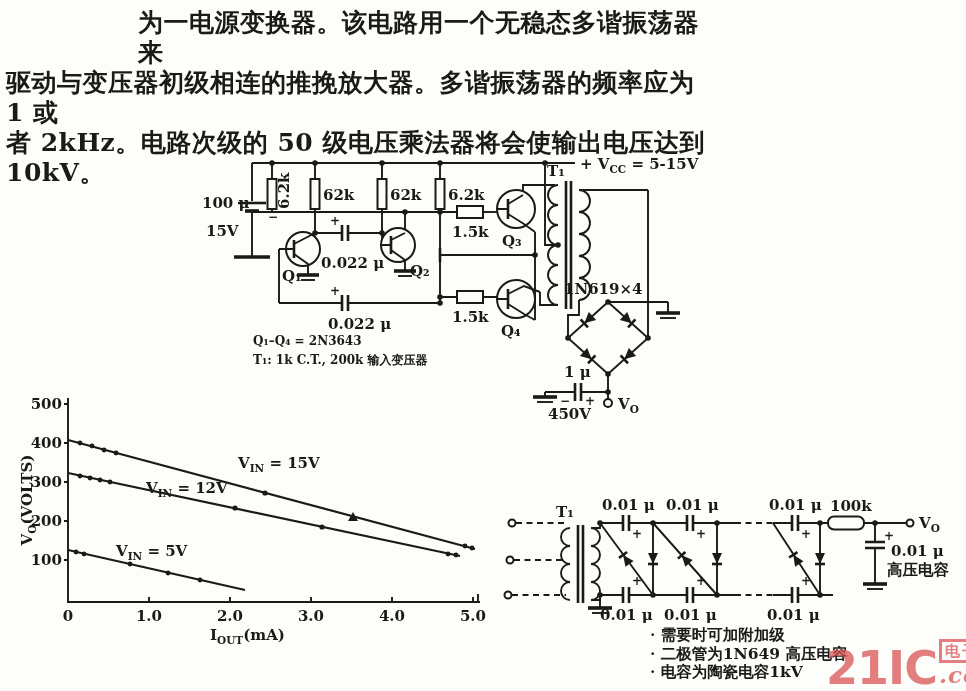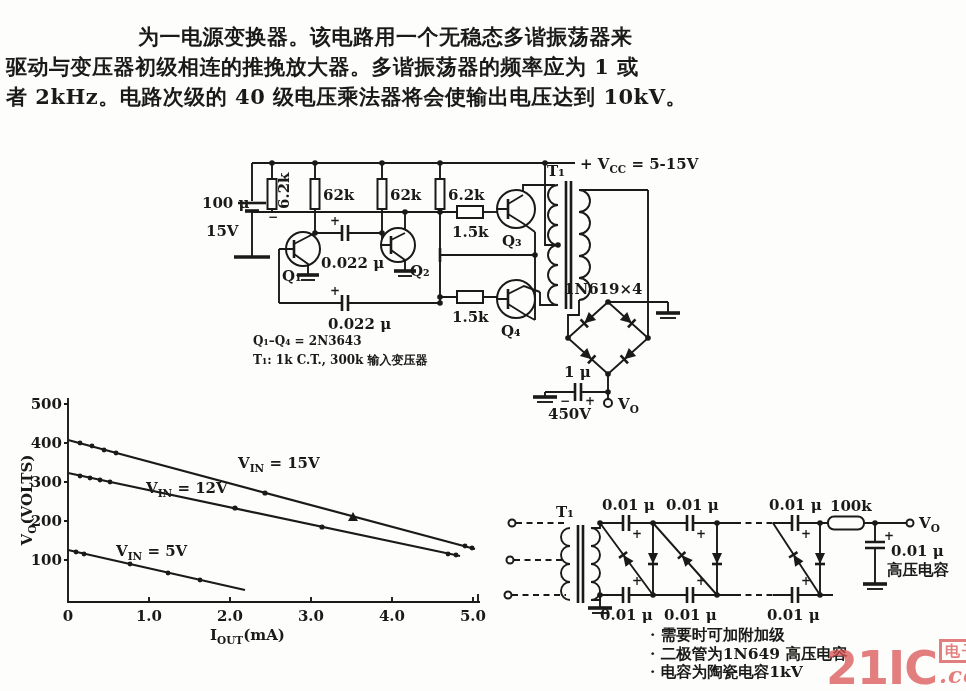--- a/index.html
+++ b/index.html
@@ -1,18 +1,18 @@
 <!DOCTYPE html>
 <html><head>
 <meta charset="utf-8">
 <style>
   html,body{margin:0;padding:0;background:#e8e8e8;}
   .page{position:relative;width:966px;height:691px;background:#fdfdfb;overflow:hidden;
         font-family:"DejaVu Serif","Liberation Serif",serif;color:#1a1a18;}
-  .para{position:absolute;left:6px;top:22px;width:706px;font-size:21px;font-weight:bold;
+  .para{position:absolute;left:6px;top:8px;width:706px;font-size:25px;font-weight:bold;
         line-height:30px;letter-spacing:0.5px;}
   .para .indent{padding-left:132px;}
   .notes-main{position:absolute;left:253px;top:332px;font-size:12px;font-weight:bold;line-height:19px;}
   .notes-mult{position:absolute;left:650px;top:626px;font-size:15.5px;font-weight:bold;line-height:18.5px;}
   svg{position:absolute;overflow:visible;}
   svg text{font-family:"DejaVu Serif","Liberation Serif",serif;font-weight:bold;fill:#1a1a18;font-size:15px;}
   .w{stroke:#1a1a18;stroke-width:1.9;fill:none;}
   .w25{stroke:#1a1a18;stroke-width:2.6;fill:none;}
   .w35{stroke:#1a1a18;stroke-width:3.6;fill:none;}
   .comp{stroke:#1a1a18;stroke-width:2;fill:#fdfdfb;}
@@ -32,21 +32,21 @@
           font-size:23px;line-height:24px;letter-spacing:1px;}
 </style>
 </head>
 <body>
 
 <div class="page">
 
   <div class="para">
     <div class="indent">为一电源变换器。该电路用一个无稳态多谐振荡器来</div>
     <div>驱动与变压器初级相连的推挽放大器。多谐振荡器的频率应为 1 或</div>
-    <div>者 2kHz。电路次级的 40 级电压乘法器将会使输出电压达到 10kV。</div>
+    <div>者 2kHz。电路次级的 50 级电压乘法器将会使输出电压达到 10kV。</div>
   </div>
 
   <svg style="left:190px;top:145px;" width="600" height="300" viewBox="0 0 600 300">
     <g>
       <path class="w" d="M62,18 H385"></path>
       <path class="w" d="M62,18 V56"></path>
       <path class="w" d="M82,18 V34 M125,18 V34 M192,18 V34 M250,18 V34"></path>
       <path class="w" d="M82,64 V67 M125,64 V88 M192,64 V100 M250,64 V158"></path>
       <path class="w" d="M62,67 H267"></path>
       <path class="w" d="M293,67 H307"></path>
@@ -198,21 +198,21 @@
         <circle class="dot" cx="418" cy="247" r="2.8"></circle>
       <circle class="dot" cx="418" cy="157" r="2.8"></circle>
         <circle class="dot" cx="418" cy="229" r="2.8"></circle>
       <circle class="dot" cx="378" cy="193" r="2.8"></circle>
         <circle class="dot" cx="458" cy="193" r="2.8"></circle>
     </g>
   </svg>
 
   <div class="notes-main">
     <div>Q₁–Q₄ = 2N3643</div>
-    <div>T₁: 1k C.T., 300k 输入变压器</div>
+    <div>T₁: 1k C.T., 200k 输入变压器</div>
   </div>
 
   <svg style="left:10px;top:390px;" width="480" height="268" viewBox="0 0 480 268">
     <g>
       <path class="w" d="M58,8 V212 H470"></path>
       <path class="w" d="M468,204 V212"></path>
       <path class="w" d="M139,207 V212 M220,207 V212 M301,207 V212 M382,207 V212 M463,207 V212"></path>
       <path class="w" d="M54,14 H58 M54,53 H58 M54,92 H58 M54,131 H58 M54,170 H58"></path>
     </g>
     <g text-anchor="end">

